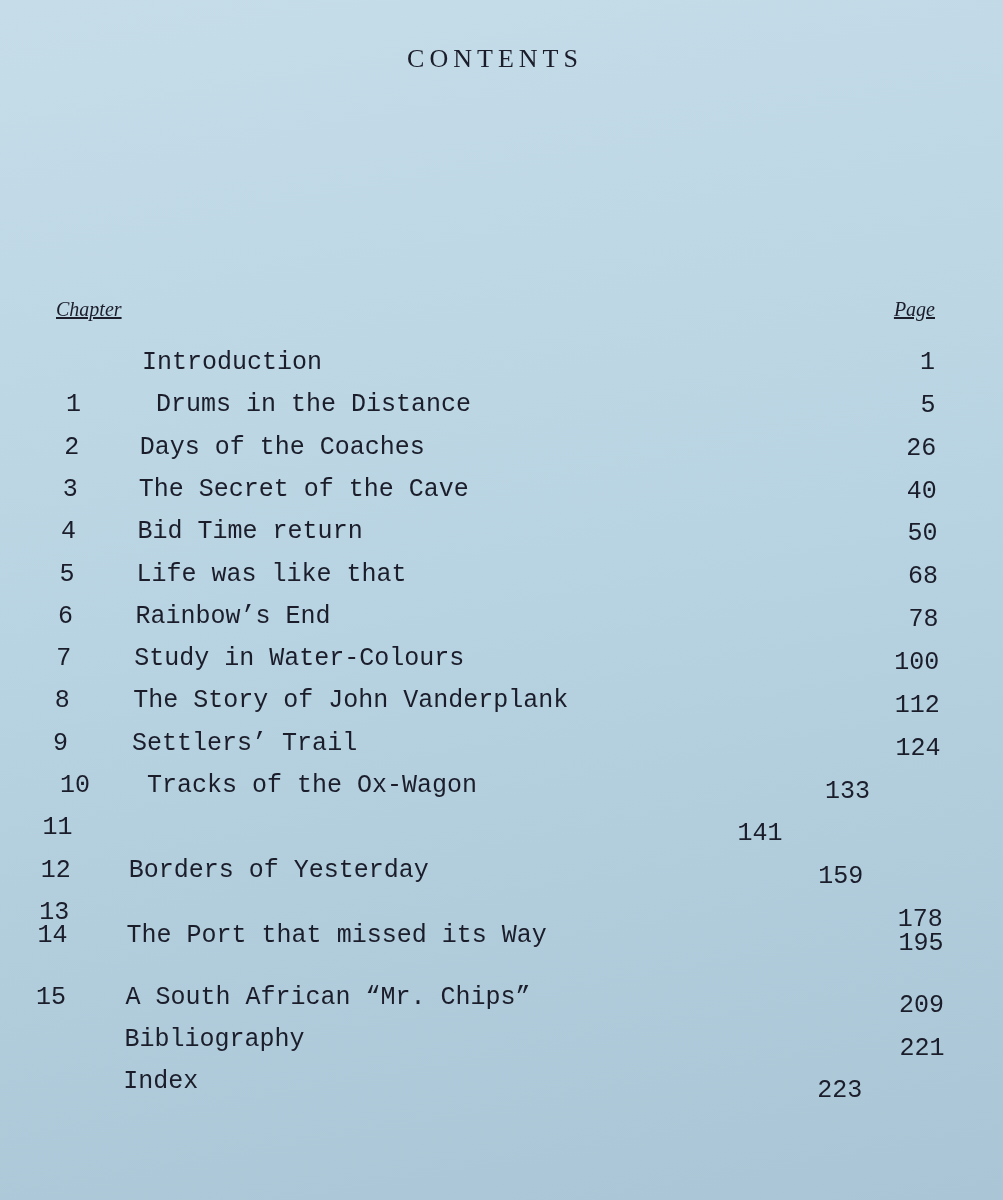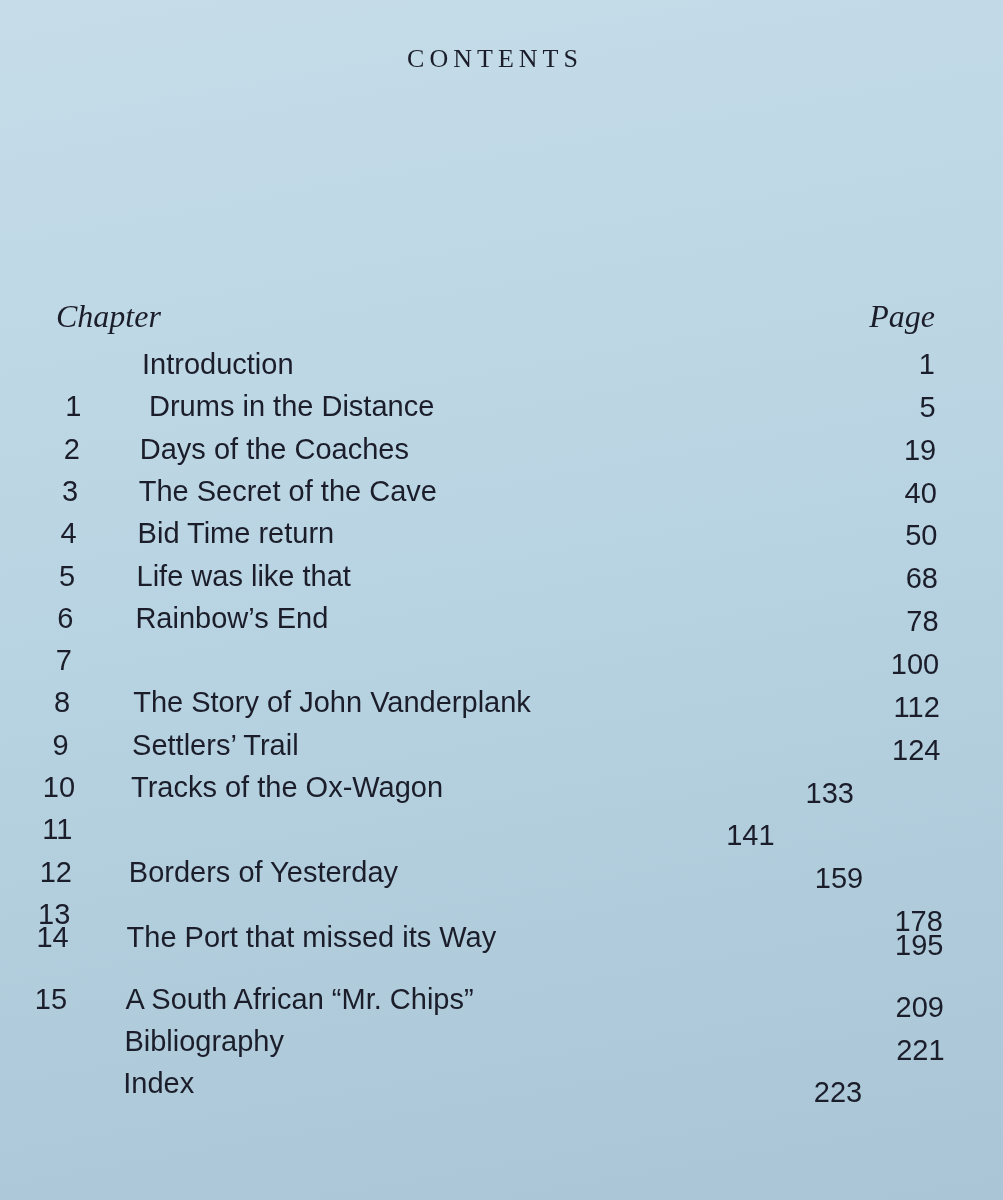--- a/index.html
+++ b/index.html
@@ -10,52 +10,53 @@
       color: #1b1d2a;
       position: relative;
     }
     .page { position: absolute; inset: 0; }
     .title {
       position: absolute; top: 44px; left: 0; width: 990px;
       text-align: center; font-size: 26px; letter-spacing: 5px;
       font-family: "Liberation Serif", serif;
     }
     .hdr {
-      position: absolute; top: 298px; font-style: italic; font-size: 32px;
+      position: absolute; top: 298px; font-style: italic; font-size: 20px;
       font-family: "Liberation Serif", serif;
+      text-decoration: underline;
     }
     .hdr.chapter { left: 56px; }
     .hdr.page-h { right: 68px; }
-    .row { position: absolute; height: 40px; font-size: 29px; font-family: Liberation Sans, sans-serif; }
+    .row { position: absolute; height: 40px; font-size: 25px; font-family: Liberation Mono, monospace; }
     .row .num { position: absolute; width: 50px; text-align: center; }
     .row .ttl { position: absolute; white-space: nowrap; }
     .row .pg { position: absolute; text-align: right; width: 100px; }
   </style>
 </head>
 <body>
 
 <div class="page">
   <div class="title">CONTENTS</div>
   <div class="hdr chapter">Chapter</div>
   <div class="hdr page-h">Page</div>
   <div id="toc">
       <div class="row" style="top: 348px; left: 0px; width: 1003px;">
         <span class="num" style="left:50px"></span>
         <span class="ttl" style="left:142px">Introduction</span>
         <span class="pg" style="right:68px;top:0px">1</span>
       </div>
       <div class="row" style="top: 390.3px; left: 0px; width: 1003px;">
         <span class="num" style="left:48.4px">1</span>
-        <span class="ttl" style="left:149px">Drums in the Distance</span>
+        <span class="ttl" style="left:156px">Drums in the Distance</span>
         <span class="pg" style="right:67.4px;top:0.55px">5</span>
       </div>
       <div class="row" style="top: 432.6px; left: 0px; width: 1003px;">
         <span class="num" style="left:46.8px">2</span>
         <span class="ttl" style="left:139.8px">Days of the Coaches</span>
-        <span class="pg" style="right:66.8px;top:1.1px">19</span>
+        <span class="pg" style="right:66.8px;top:1.1px">26</span>
       </div>
       <div class="row" style="top: 474.9px; left: 0px; width: 1003px;">
         <span class="num" style="left:45.2px">3</span>
         <span class="ttl" style="left:138.7px">The Secret of the Cave</span>
         <span class="pg" style="right:66.2px;top:1.6500000000000001px">40</span>
       </div>
       <div class="row" style="top: 517.2px; left: 0px; width: 1003px;">
         <span class="num" style="left:43.6px">4</span>
         <span class="ttl" style="left:137.6px">Bid Time return</span>
         <span class="pg" style="right:65.6px;top:2.2px">50</span>
@@ -65,38 +66,39 @@
         <span class="ttl" style="left:136.5px">Life was like that</span>
         <span class="pg" style="right:65px;top:2.75px">68</span>
       </div>
       <div class="row" style="top: 601.8px; left: 0px; width: 1003px;">
         <span class="num" style="left:40.4px">6</span>
         <span class="ttl" style="left:135.4px">Rainbow’s End</span>
         <span class="pg" style="right:64.4px;top:3.3000000000000003px">78</span>
       </div>
       <div class="row" style="top: 644.1px; left: 0px; width: 1003px;">
         <span class="num" style="left:38.8px">7</span>
+        <span class="ttl" style="left:134.3px">Study in Water-Colours</span>
         <span class="pg" style="right:63.8px;top:3.8500000000000005px">100</span>
       </div>
       <div class="row" style="top: 686.4px; left: 0px; width: 1003px;">
         <span class="num" style="left:37.2px">8</span>
         <span class="ttl" style="left:133.2px">The Story of John Vanderplank</span>
         <span class="pg" style="right:63.2px;top:4.4px">112</span>
       </div>
       <div class="row" style="top: 728.7px; left: 0px; width: 1003px;">
         <span class="num" style="left:35.6px">9</span>
         <span class="ttl" style="left:132.1px">Settlers’ Trail</span>
         <span class="pg" style="right:62.6px;top:4.95px">124</span>
       </div>
-      <div class="row" style="top: 771px; left: 0px; width: 916px;">
+      <div class="row" style="top: 771px; left: 16px; width: 916px;">
         <span class="num" style="left:34px">10</span>
         <span class="ttl" style="left:131px">Tracks of the Ox-Wagon</span>
         <span class="pg" style="right:62px;top:5.5px">133</span>
       </div>
-      <div class="row" style="top: 813.3px; left: 0px; width: 836px;">
+      <div class="row" style="top: 813.3px; left: 0px; width: 836px; padding-left: 8px;">
         <span class="num" style="left:32.4px">11</span>
         <span class="pg" style="right:61.4px;top:6.050000000000001px">141</span>
       </div>
       <div class="row" style="top: 855.6px; left: 0px; width: 924px;">
         <span class="num" style="left:30.799999999999997px">12</span>
         <span class="ttl" style="left:128.8px">Borders of Yesterday</span>
         <span class="pg" style="right:60.8px;top:6.6000000000000005px">159</span>
       </div>
       <div class="row" style="top: 897.9px; left: 0px; width: 1003px;">
         <span class="num" style="left:29.2px">13</span>

